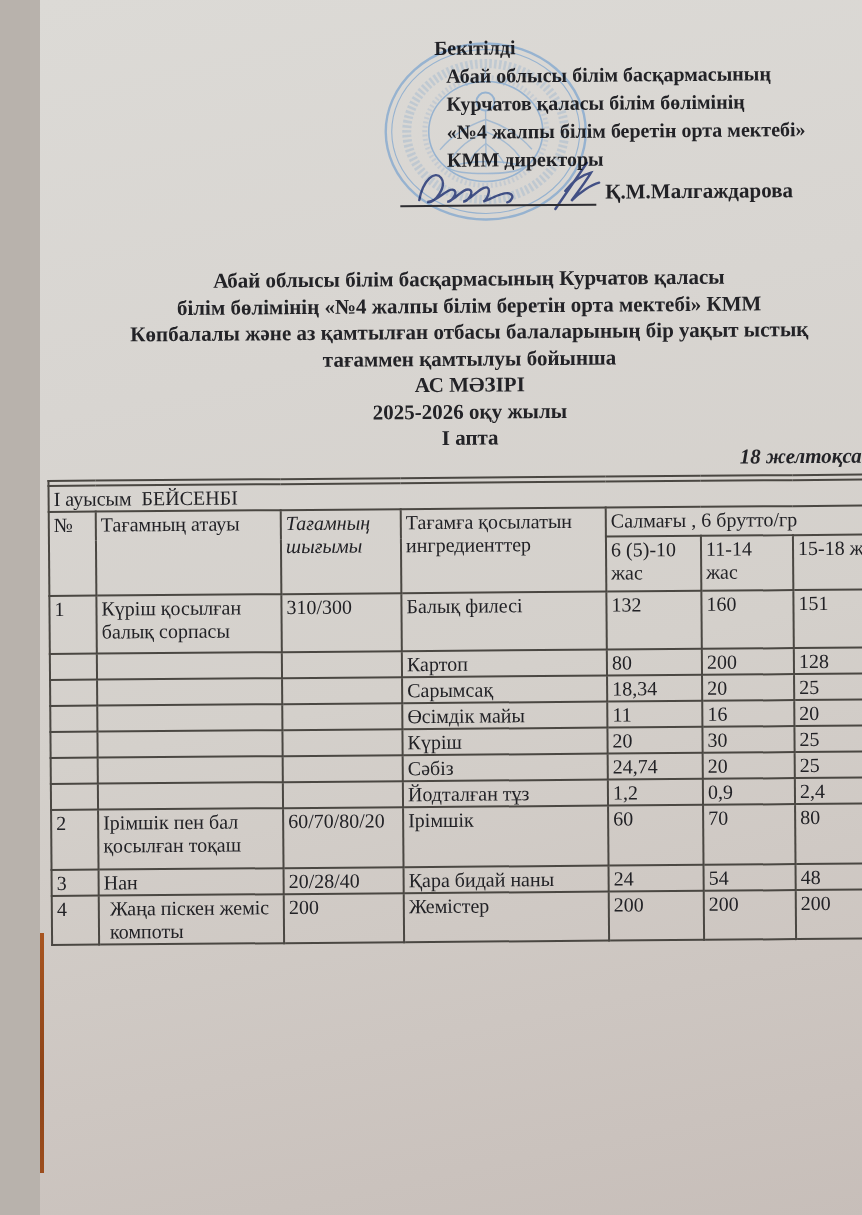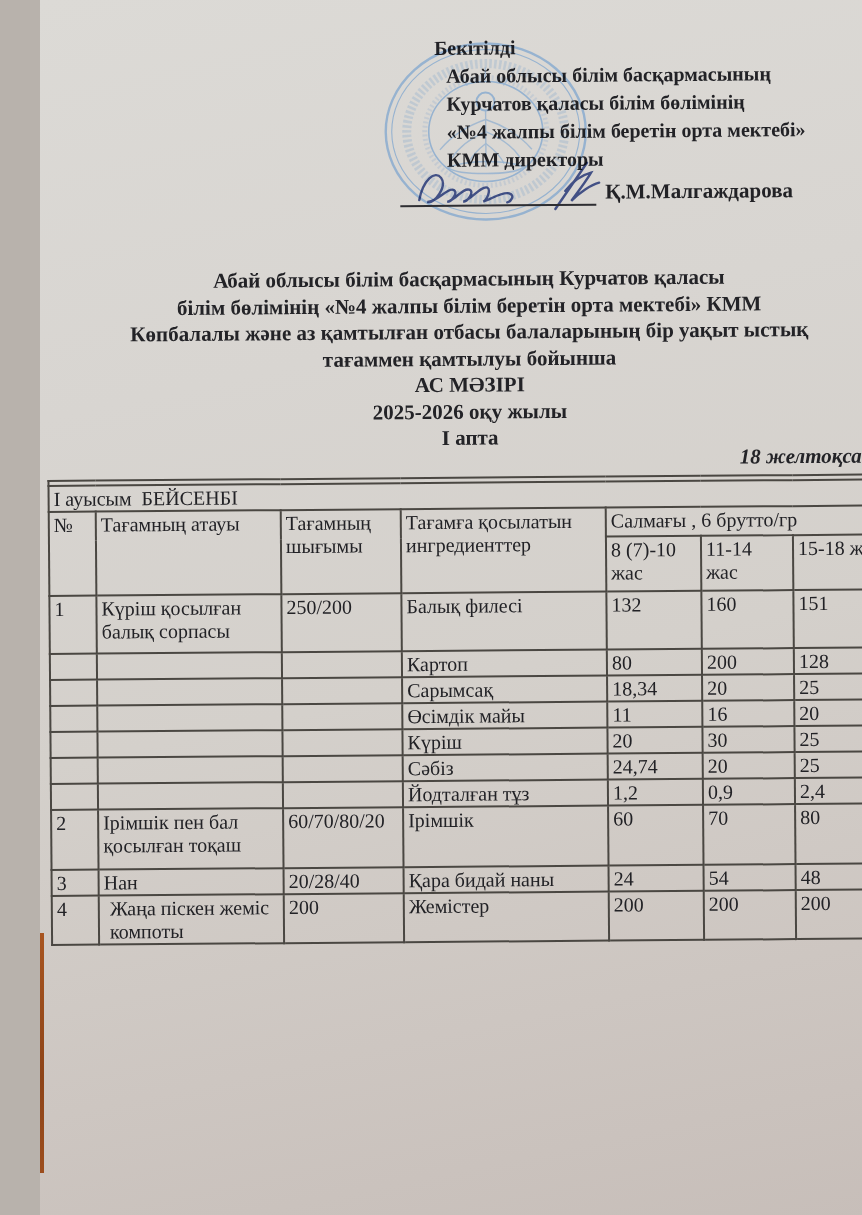--- a/index.html
+++ b/index.html
@@ -37,21 +37,21 @@
     font-size:20px;color:#222226;}
   table.menu td,table.menu th{border:2px solid #4a4742;padding:1px 4px 0 4px;vertical-align:top;
     text-align:left;font-weight:normal;overflow:hidden;}
   tr.gap-row td{height:3px;padding:0;}
   td.shift{height:22px;text-align:center;font-weight:bold;white-space:pre-wrap;padding-top:0;}
   tr.hdr-top{height:29px;}
   tr.hdr-ages{height:55px;}
   th{line-height:23px;}
   th.th-num{vertical-align:bottom;padding-bottom:12px;font-weight:bold;}
   th.th-dish{vertical-align:top;padding-top:4px;padding-right:58px;font-weight:bold;}
-  th.th-output{vertical-align:bottom;padding-bottom:2px;font-weight:bold;}
+  th.th-output{vertical-align:bottom;padding-bottom:2px;font-weight:bold;font-style:italic;}
   th.th-ingr{vertical-align:bottom;padding-bottom:2px;font-weight:bold;}
   th.th-weight{text-align:center;font-weight:bold;vertical-align:middle;}
   th.th-age{vertical-align:top;font-weight:bold;padding-top:2px;}
   tbody td{line-height:23px;}
   tbody tr{height:24px;}
   tbody tr:nth-child(1){height:58px;}
   tbody tr:nth-child(8){height:60px;}
   tbody tr:nth-child(9){height:26px;}
   tbody tr:nth-child(10){height:46px;}
   tbody tr:nth-child(10) td.c-dish{padding-left:10px;}
@@ -136,30 +136,30 @@
           <td class="shift" colspan="7">І ауысым  БЕЙСЕНБІ</td>
         </tr>
         <tr class="hdr-top">
           <th class="th-num" rowspan="2">№</th>
           <th class="th-dish" rowspan="2">Тағамның атауы</th>
           <th class="th-output" rowspan="2">Тағамның шығымы</th>
           <th class="th-ingr" rowspan="2">Тағамға қосылатын ингредиенттер</th>
           <th class="th-weight" colspan="3">Салмағы , 6 брутто/гр</th>
         </tr>
         <tr class="hdr-ages">
-          <th class="th-age">8 (7)-10 жас</th>
+          <th class="th-age">6 (5)-10 жас</th>
           <th class="th-age">11-14 жас</th>
           <th class="th-age">15-18 жас</th>
         </tr>
       </thead>
       <tbody>
           <tr>
             <td class="c-num">1</td>
             <td class="c-dish">Күріш қосылған балық сорпасы</td>
-            <td class="c-output">250/200</td>
+            <td class="c-output">310/300</td>
             <td class="c-ingredient">Балық филесі</td>
             <td class="c-v1">132</td>
             <td class="c-v2">160</td>
             <td class="c-v3">151</td>
           </tr>
           <tr>
             <td class="c-num"></td>
             <td class="c-dish"></td>
             <td class="c-output"></td>
             <td class="c-ingredient">Картоп</td>

